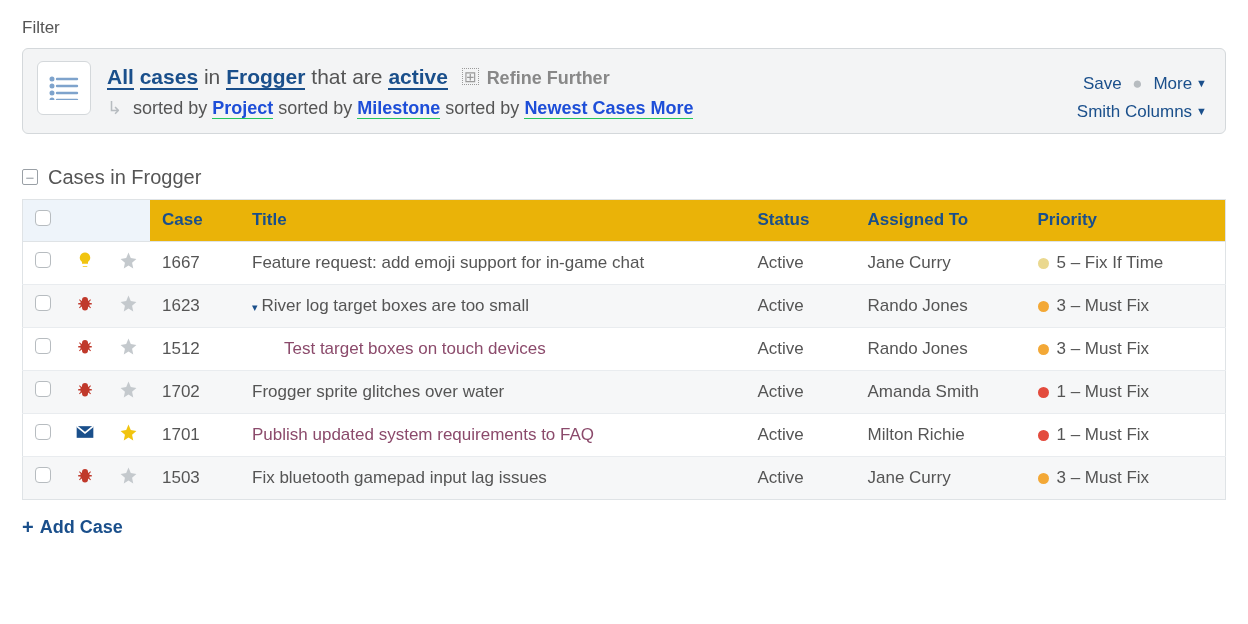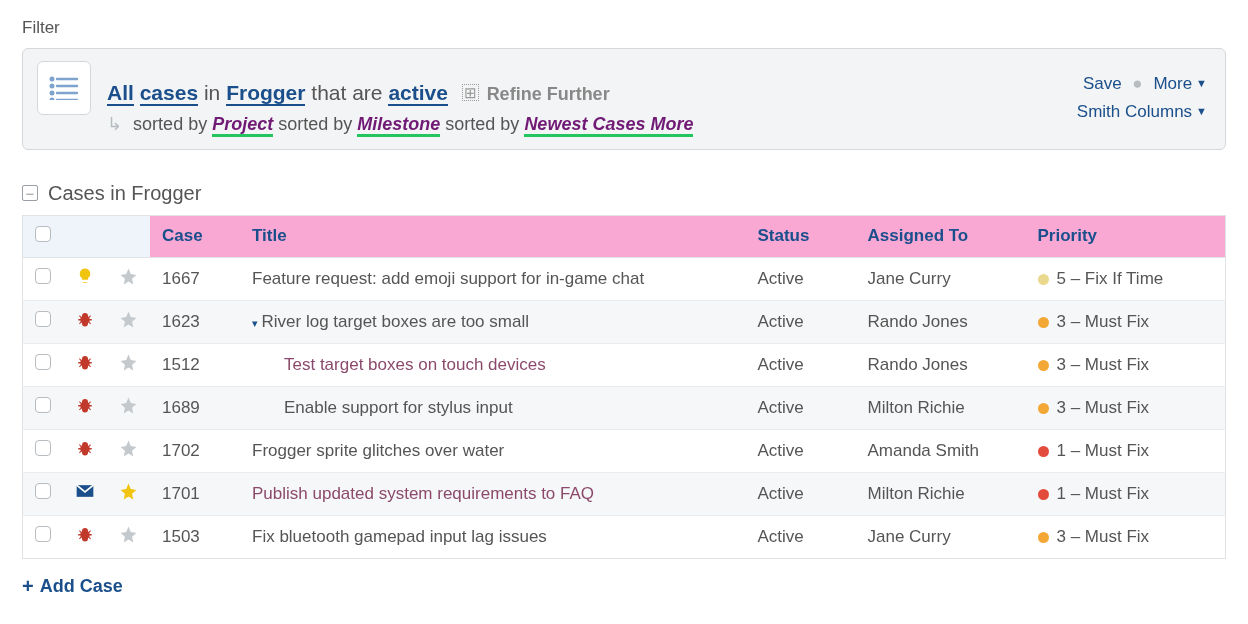--- a/index.html
+++ b/index.html
@@ -25,31 +25,31 @@
   .filter-icon-box {
     width: 54px; height: 54px;
     border: 1px solid #d4d8db;
     border-radius: 6px;
     background: #fff;
     display: flex; align-items: center; justify-content: center;
     flex-shrink: 0;
   }
   .filter-icon-box svg { width: 30px; height: 24px; }
   .filter-text { flex: 1; }
-  .filter-line1 { font-size: 21px; color: #555; line-height: 1.5; margin-top: 16px; }
+  .filter-line1 { font-size: 21px; color: #555; line-height: 1.5; }
   .filter-line1 .lnk { color: #1a4f8b; font-weight: 600; border-bottom: 2px solid #1a4f8b; cursor: pointer; }
   .filter-line1 .refine-plus {
     display: inline-block; border: 1px dotted #9a9a9a; color: #9a9a9a;
     font-size: 15px; width: 17px; height: 17px; line-height: 15px; text-align: center;
     margin: 0 2px 0 8px; vertical-align: 2px;
   }
   .filter-line1 .refine { color: #888; font-weight: 600; font-size: 18px; cursor: pointer; }
   .filter-line2 { font-size: 18px; color: #555; margin-top: 4px; }
   .filter-line2 .arrow { color: #b7bcc0; margin-right: 6px; font-size: 18px; }
-  .filter-line2 .sortlnk { color: #701a75; font-weight: 600; border-bottom: 3px solid #22c55e; cursor: pointer; font-style: italic; }
+  .filter-line2 .sortlnk { color: #1d4ed8; font-weight: 600; border-bottom: 1px solid #22c55e; cursor: pointer; }
   .filter-actions {
     position: absolute; right: 18px; top: 25px;
     text-align: right; font-size: 17px; color: #1a4f8b;
   }
   .filter-actions .row1 a { color: #1a4f8b; cursor: pointer; }
   .filter-actions .sep { color: #b7bcc0; margin: 0 6px; }
   .filter-actions .row2 { margin-top: 8px; }
   .caret-down { display: inline-block; margin-left: 4px; font-size: 11px; vertical-align: 2px; }
 
   .group-header {
@@ -62,21 +62,21 @@
     display: flex; align-items: center; justify-content: center;
     font-size: 15px; color: #9aa0a6; line-height: 1; cursor: pointer;
     border-radius: 2px;
   }
 
   table.cases {
     width: 100%; border-collapse: collapse; margin-top: 10px;
     border: 1px solid #dfe3e6;
   }
   table.cases thead th {
-    background: #f9a8d4;
+    background: #eab308;
     text-align: left;
     padding: 10px 12px;
     color: #1a4f8b;
     font-weight: 600;
     font-size: 17px;
     border-bottom: 1px solid #dfe3e6;
   }
   table.cases thead th.empty { background: #eef4fa; }
   table.cases tbody tr { border-top: 1px solid #e9ecef; padding-left: 37px; }
   table.cases tbody tr:nth-child(odd) { background: #fff; }
@@ -235,34 +235,20 @@
         <td class="priority"><span class="pri-dot pri-3"></span>3 – Must Fix</td>
       </tr>
       <tr>
         <td class="chk"><input type="checkbox" class="cb" style=""></td>
         <td class="ico"><svg width="18" height="18" viewBox="0 0 24 24" class="bug-icon" fill="currentColor">
             <path d="M12 4a4 4 0 0 1 4 4v1h1l2-2 1 1-2 2v2h3v2h-3v2l2 2-1 1-2-2h-1v1a4 4 0 0 1-8 0v-1H7l-2 2-1-1 2-2v-2H3v-2h3v-2L4 8l1-1 2 2h1V8a4 4 0 0 1 4-4z"></path>
           </svg></td>
         <td class="star"><span class="star-icon "><svg width="19" height="19" viewBox="0 0 24 24" fill="#c4c9cd">
               <path d="M12 2l2.9 6.9L22 10l-5.5 4.8L18 22l-6-3.6L6 22l1.5-7.2L2 10l7.1-1.1z"></path>
             </svg></span></td>
-        <td class="case">1689</td>
-        <td class="title"><span class="linkish indent1 ">Enable support for stylus input</span></td>
-        <td class="status">Active</td>
-        <td class="assignee">Milton Richie</td>
-        <td class="priority"><span class="pri-dot pri-3"></span>3 – Must Fix</td>
-      </tr>
-      <tr>
-        <td class="chk"><input type="checkbox" class="cb" style=""></td>
-        <td class="ico"><svg width="18" height="18" viewBox="0 0 24 24" class="bug-icon" fill="currentColor">
-            <path d="M12 4a4 4 0 0 1 4 4v1h1l2-2 1 1-2 2v2h3v2h-3v2l2 2-1 1-2-2h-1v1a4 4 0 0 1-8 0v-1H7l-2 2-1-1 2-2v-2H3v-2h3v-2L4 8l1-1 2 2h1V8a4 4 0 0 1 4-4z"></path>
-          </svg></td>
-        <td class="star"><span class="star-icon "><svg width="19" height="19" viewBox="0 0 24 24" fill="#c4c9cd">
-              <path d="M12 2l2.9 6.9L22 10l-5.5 4.8L18 22l-6-3.6L6 22l1.5-7.2L2 10l7.1-1.1z"></path>
-            </svg></span></td>
         <td class="case">1702</td>
         <td class="title"><span class="linkish  ">Frogger sprite glitches over water</span></td>
         <td class="status">Active</td>
         <td class="assignee">Amanda Smith</td>
         <td class="priority"><span class="pri-dot pri-1"></span>1 – Must Fix</td>
       </tr>
       <tr>
         <td class="chk"><input type="checkbox" class="cb" style=""></td>
         <td class="ico"><svg width="20" height="16" viewBox="0 0 24 18" class="mail-icon" fill="currentColor">
             <path d="M2 2h20v14H2z" fill="#1a4f8b"></path>

